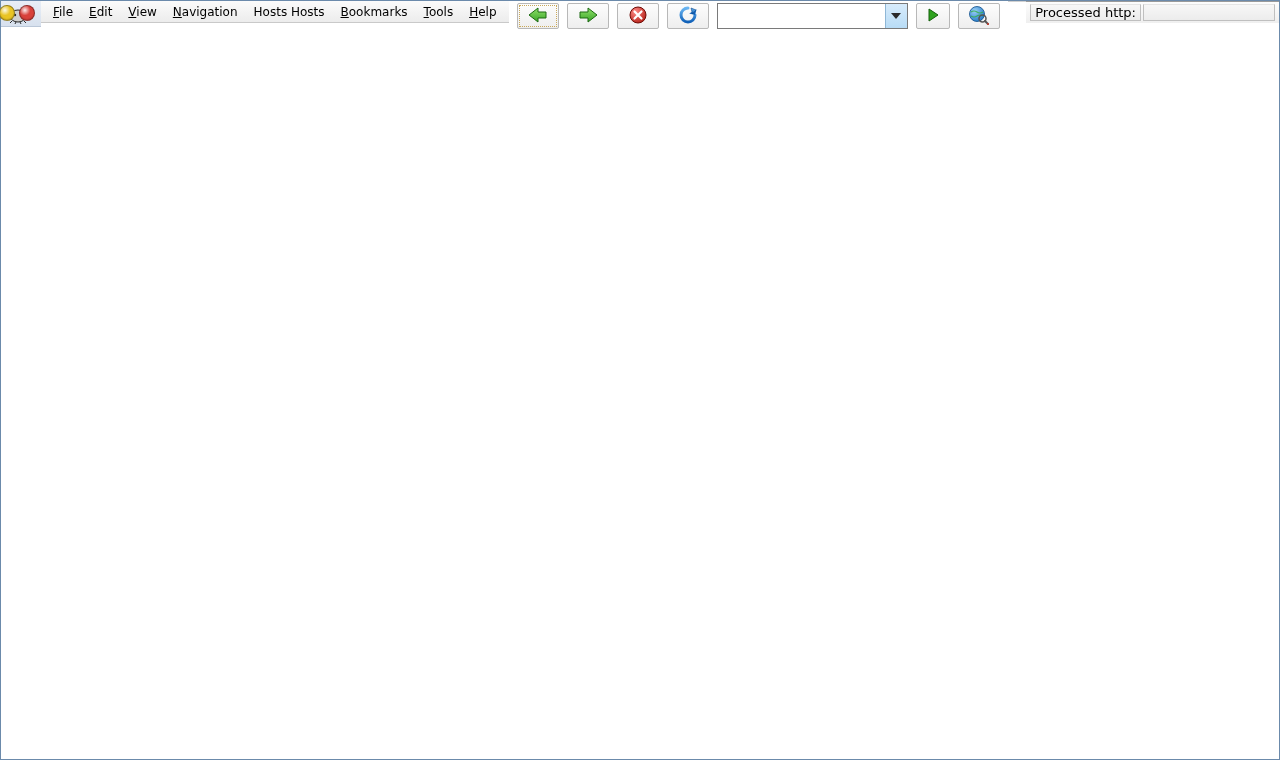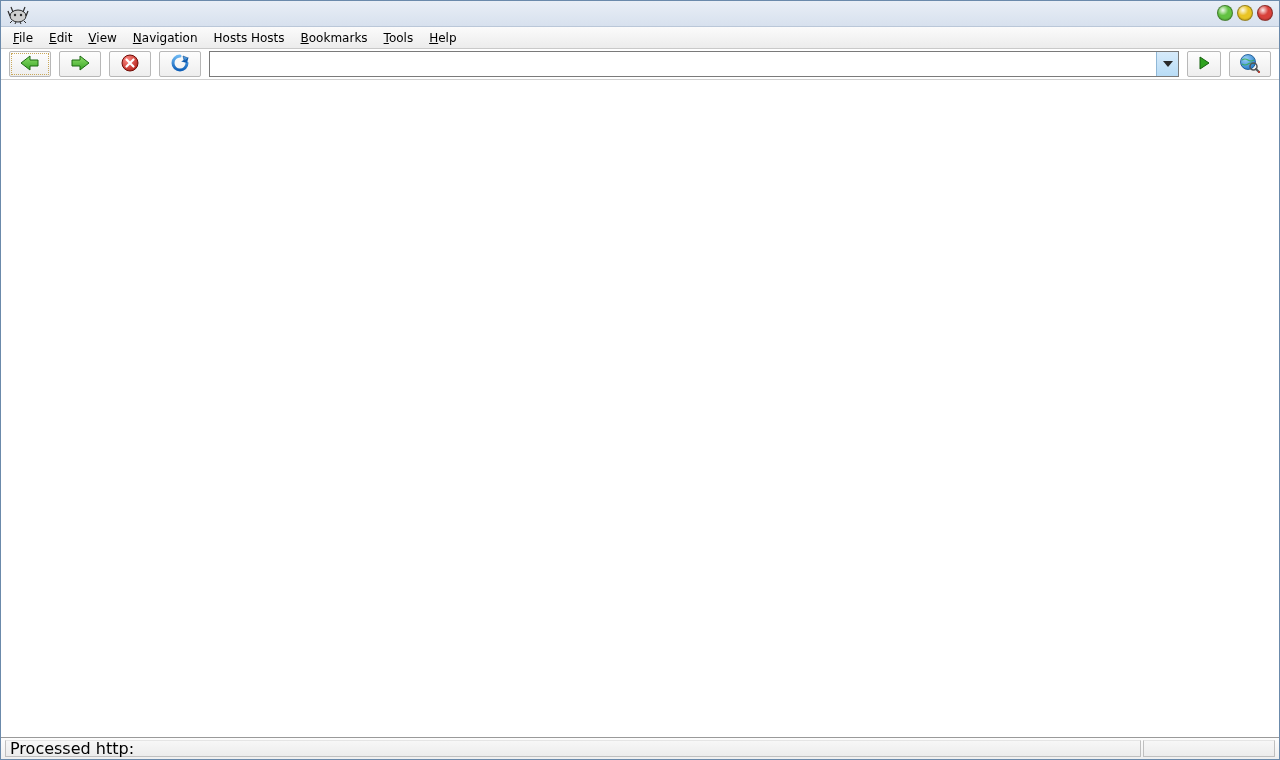--- a/index.html
+++ b/index.html
@@ -8,21 +8,21 @@
     width: 1280px; height: 760px;
     font-family: "DejaVu Sans", "Liberation Sans", Arial, sans-serif;
     font-size: 12px;
     background: #fff;
     overflow: hidden;
   }
   .window {
     width: 1280px; height: 760px;
     border: 1px solid #6b8aab;
     background: #fff;
-    display: flex; flex-direction: column;
+    display: flex; flex-direction: row;
   }
   
   .titlebar {
     height: 26px;
     background: linear-gradient(to bottom, #e9eef6 0%, #d7e1ee 100%);
     border-bottom: 1px solid #bac7d8;
     display: flex; align-items: center;
     padding: 0 6px;
     position: relative;
   }
@@ -112,21 +112,21 @@
     background: linear-gradient(to bottom, #fdfdfd 0%, #efefef 100%);
     display: flex; align-items: stretch;
   }
   .status-left {
     flex: 1;
     border: 1px solid #bfbfbf;
     border-top: 1px solid #e5e5e5;
     margin: 2px 2px 2px 4px;
     padding: 1px 4px;
     background: linear-gradient(to bottom,#f7f7f7,#ececec);
-    font-size: 16px;
+    font-size: 13px;
     display: flex; align-items: center;
     color: #000;
   }
   .status-right {
     width: 132px;
     border: 1px solid #bfbfbf;
     border-top: 1px solid #e5e5e5;
     margin: 2px 4px 2px 0;
     background: linear-gradient(to bottom,#f7f7f7,#ececec);
   }

